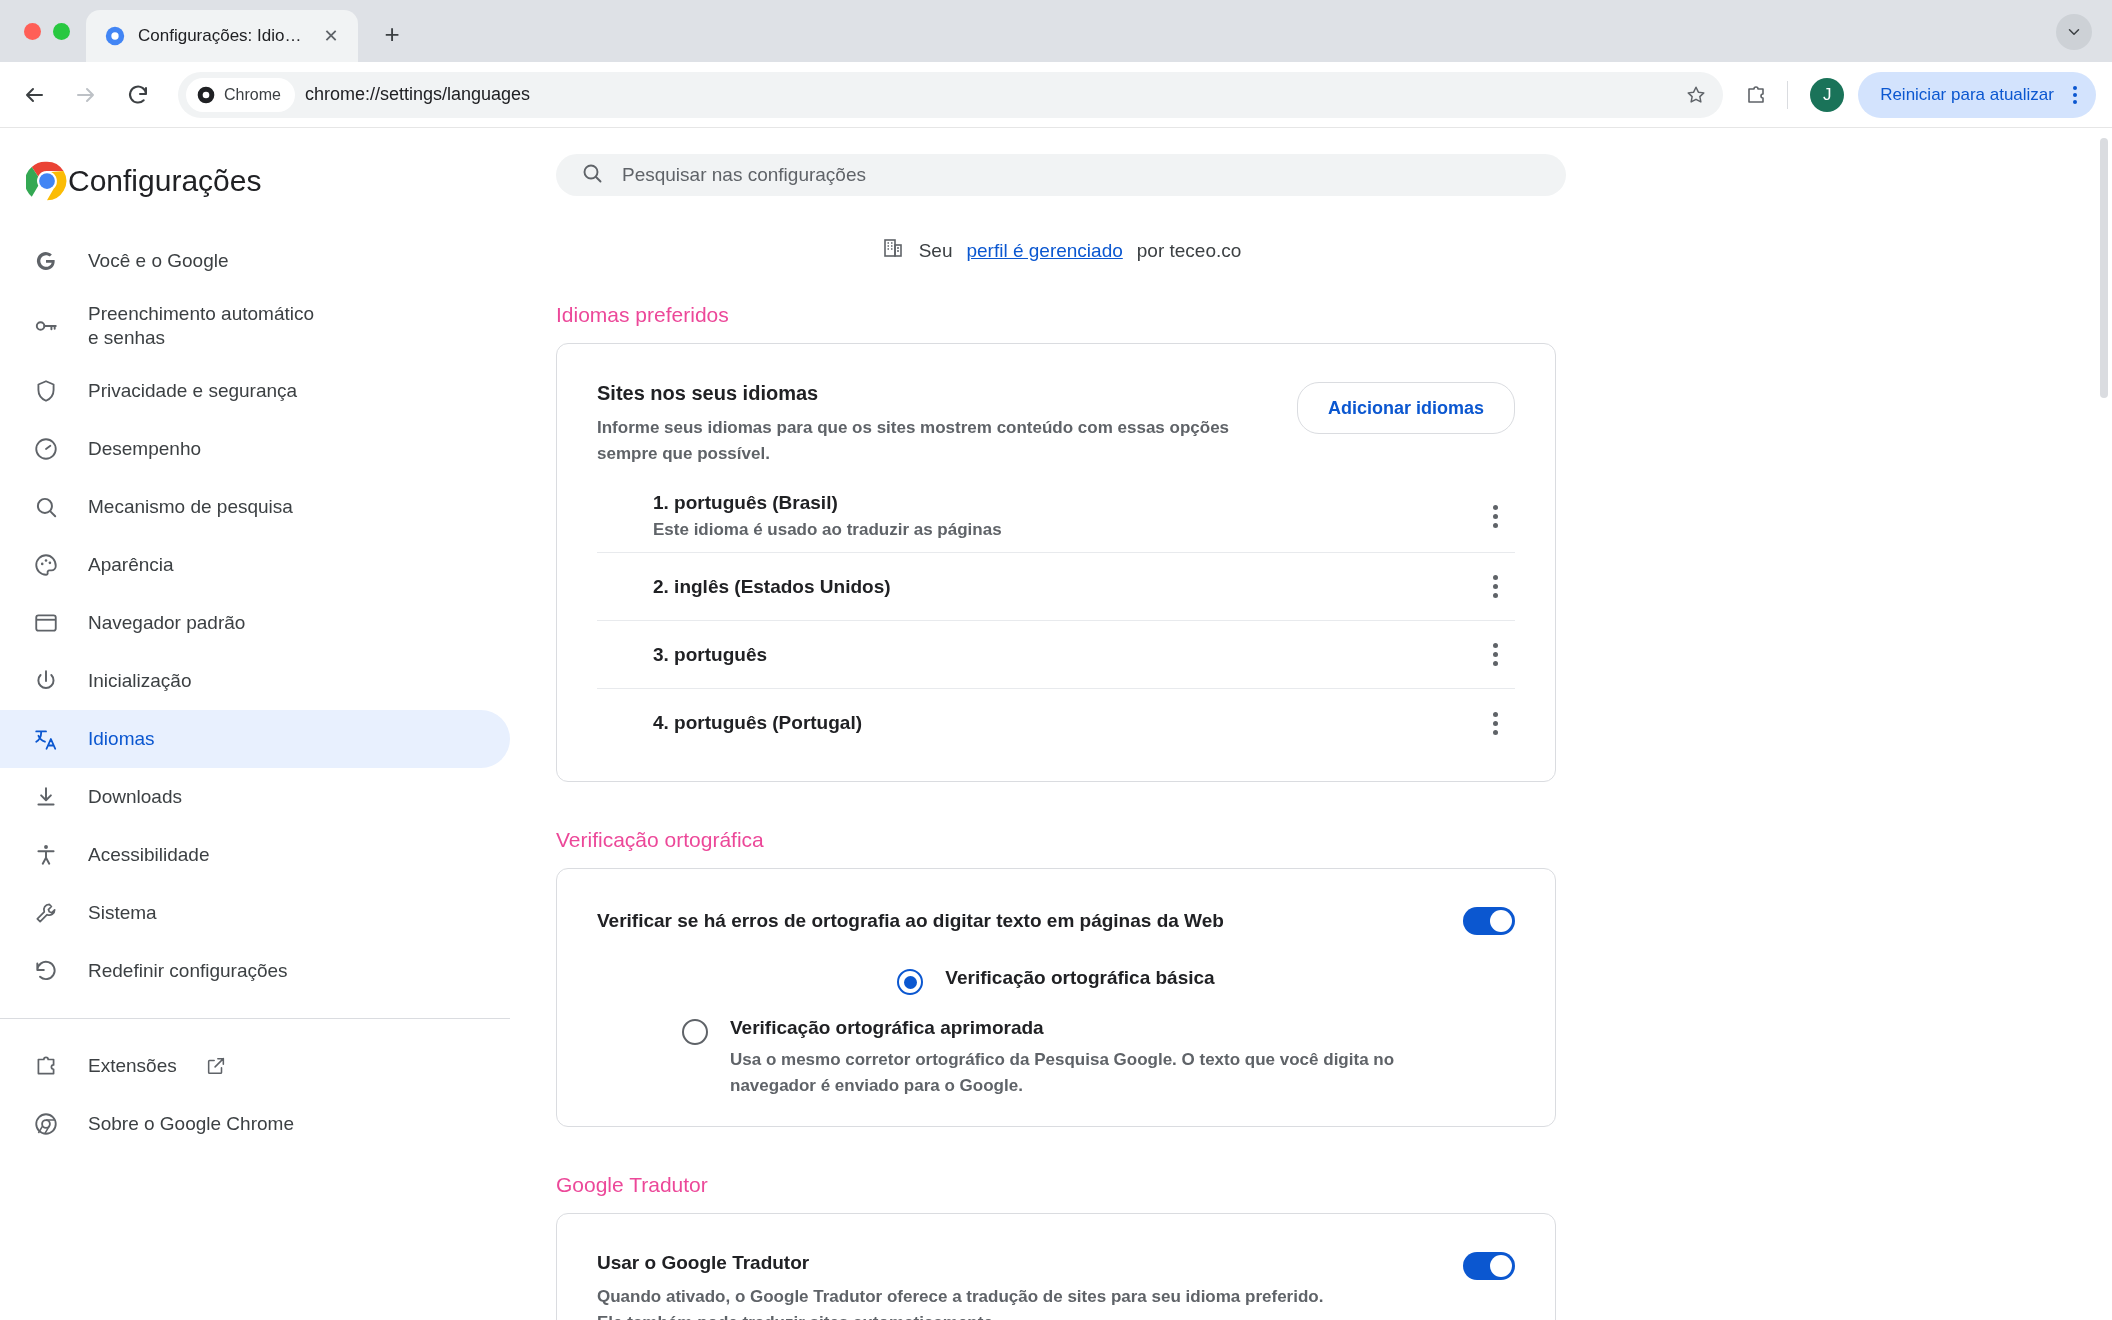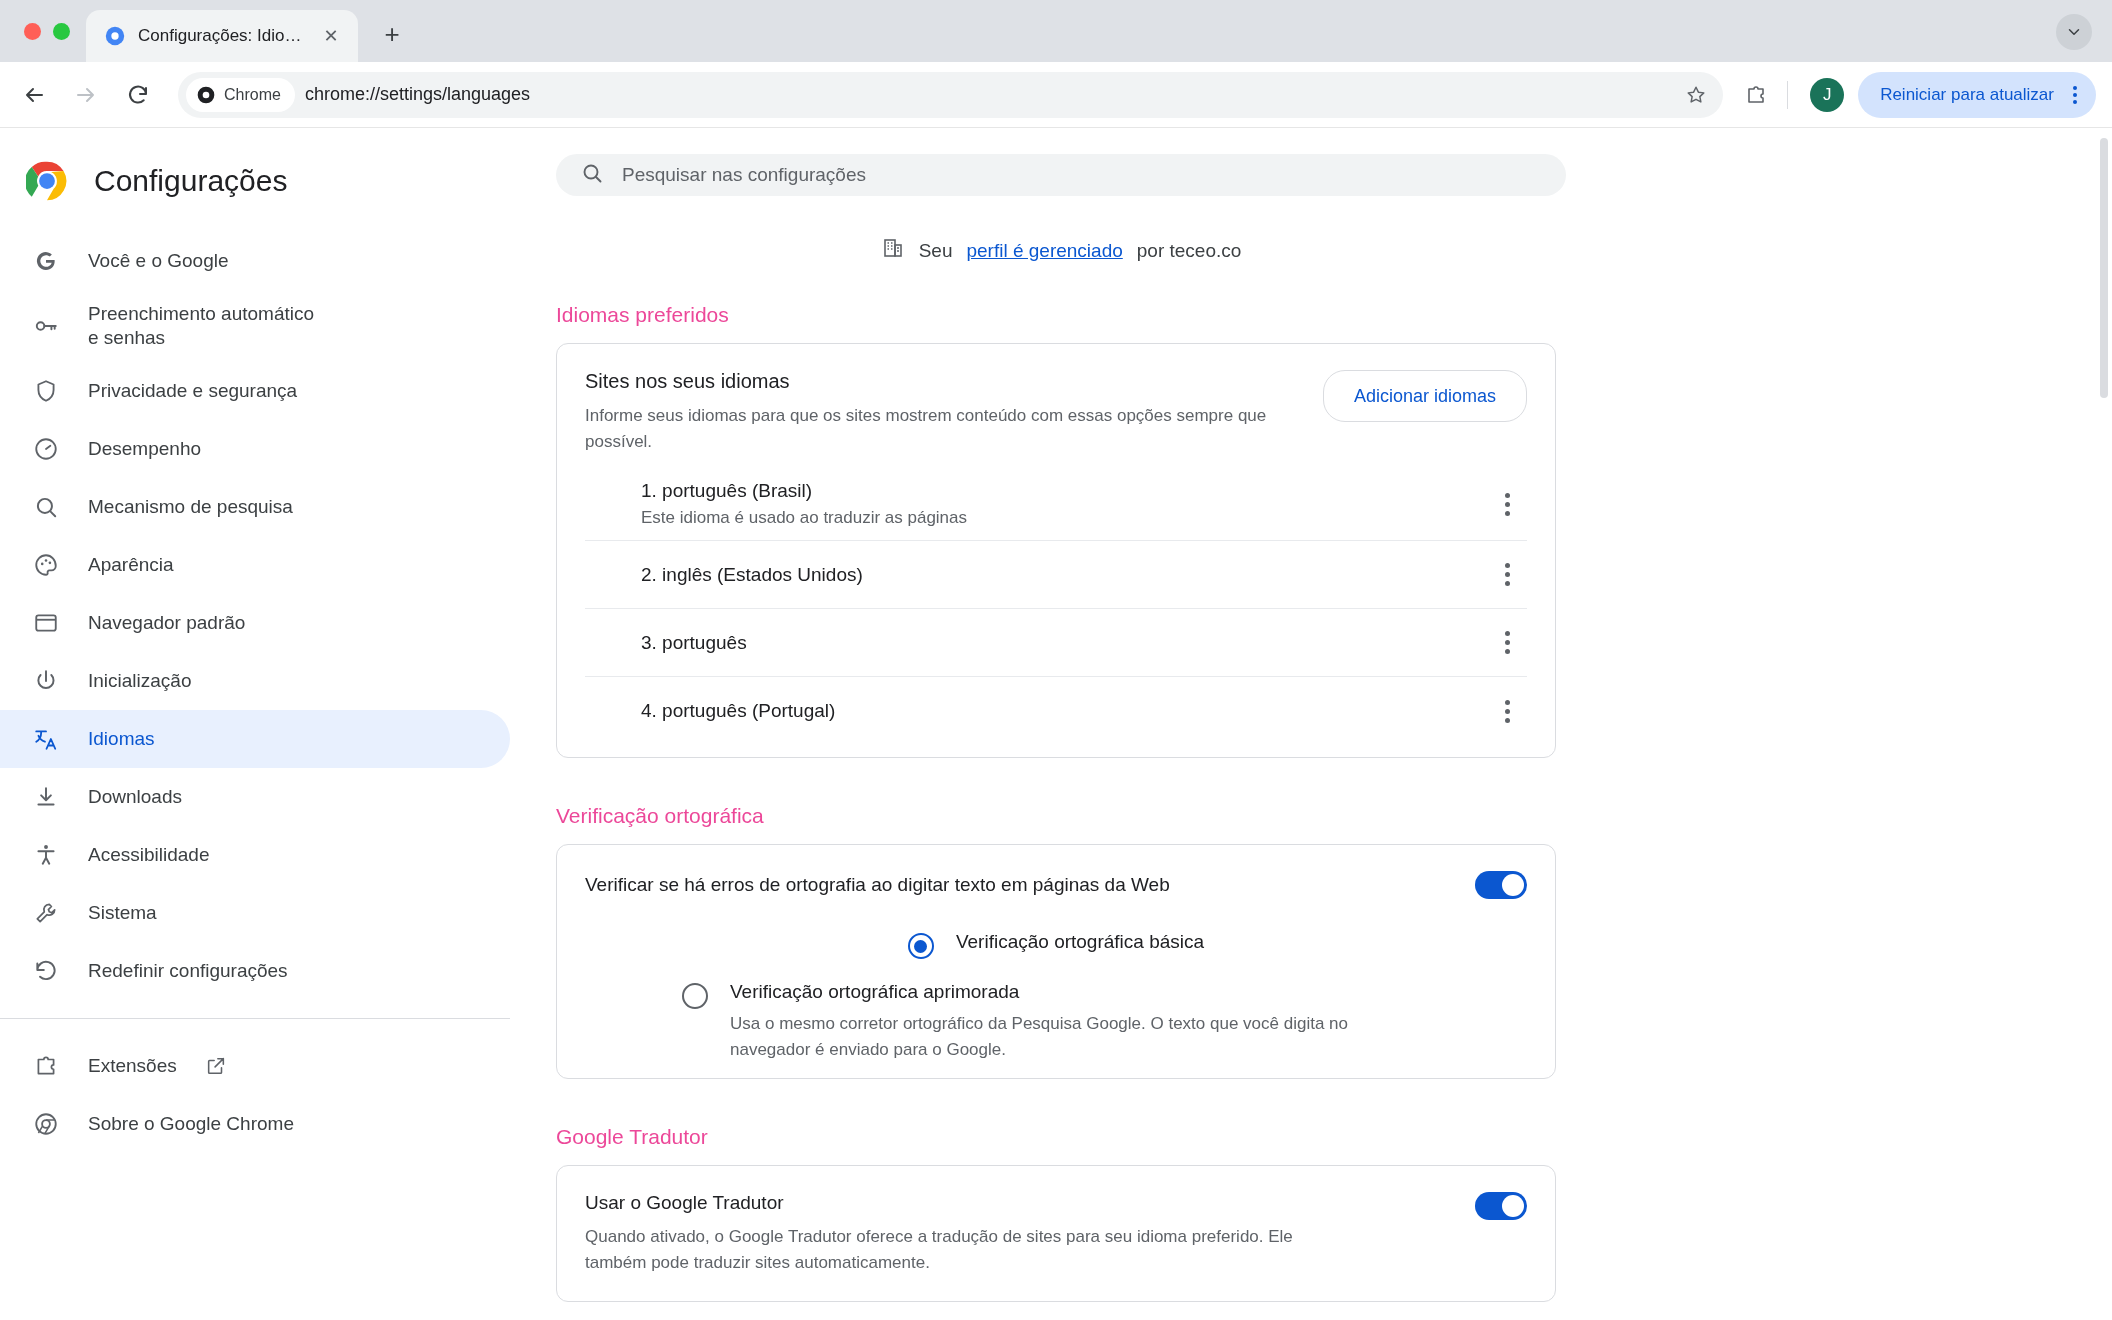--- a/index.html
+++ b/index.html
@@ -122,21 +122,21 @@
 
   
   .page { flex: 1; display: flex; background: #fff; position: relative; overflow: hidden; }
   .sidebar {
     width: 556px;
     flex: 0 0 556px;
     padding-top: 18px;
     background: #fff;
   }
   .brand {
-    display: flex; align-items: center; gap: 26px;
+    display: flex; align-items: center; 
     padding: 14px 0 30px 26px;
   }
   .brand .logo { width: 42px; height: 42px; }
   .brand .title { font-size: 30px; color: #202124; }
   .nav-list { display: flex; flex-direction: column; }
   .nav-item {
     display: flex; align-items: center; gap: 28px;
     height: 58px;
     padding-left: 32px;
     color: #3c4043;
@@ -172,21 +172,22 @@
     padding: 40px 0 26px 0;
     width: 1010px;
   }
   .managed a { color: #0b57d0; }
   .section-title { font-size: 21px; color: #ec4899; padding: 12px 0 16px 0; }
   .card {
     width: 1000px;
     background: #fff;
     border: 1px solid #dadce0;
     border-radius: 12px;
-    padding: 0;
+    padding: 12px;
+    font-weight: bold;
   }
   .card-head {
     display: flex; align-items: flex-start; gap: 20px;
     padding: 26px 28px 10px 28px;
   }
   .card-head-text { flex: 1; }
   .card-head-title { font-size: 20px; color: #202124; margin-bottom: 10px; }
   .card-head-sub { font-size: 17px; color: #5f6368; line-height: 1.5; max-width: 690px; }
   .btn-primary-outline {
     background: #fff;

